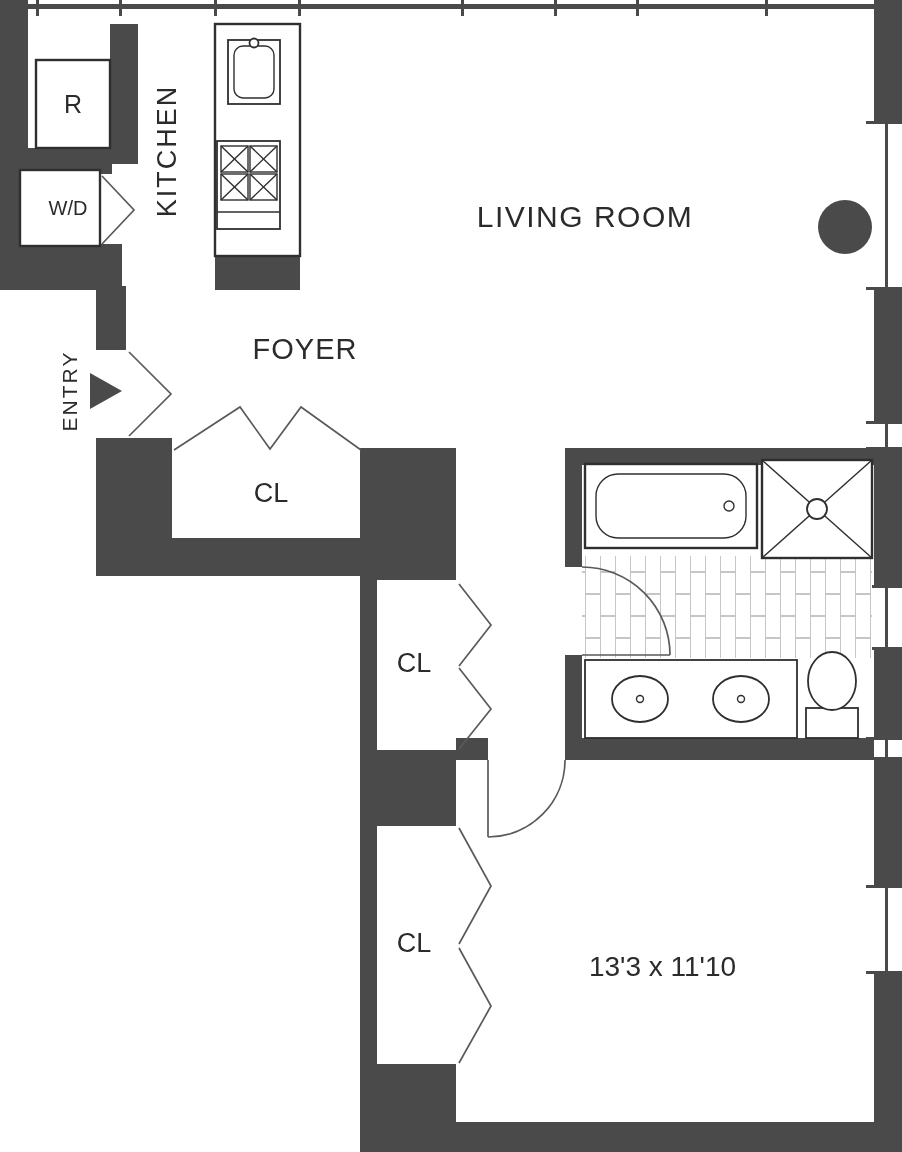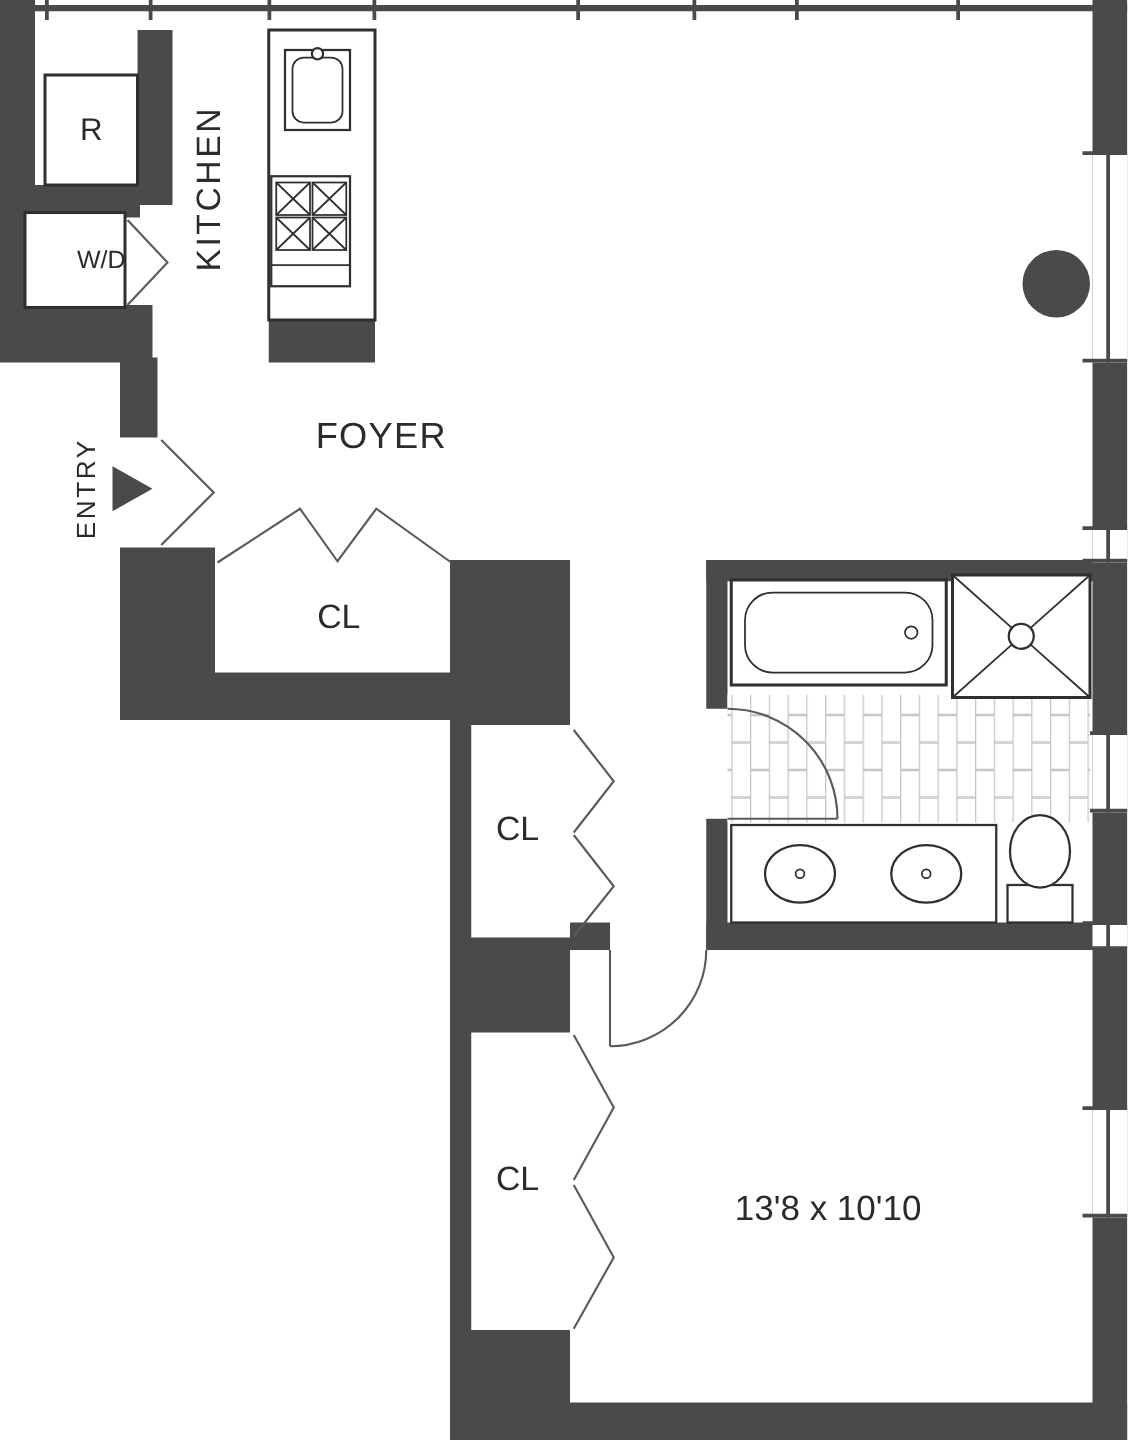--- a/index.html
+++ b/index.html
@@ -194,30 +194,31 @@
     </g>
 
     <g>
       <path class="doorline" d="M 565 760 A 77 77 0 0 1 488 837"></path>
       <line class="doorline" x1="488" y1="760" x2="488" y2="837"></line>
     </g>
   </svg>
 
   <div class="lbl vert" style="left:97px;top:134px;width:140px;height:34px;line-height:34px;font-size:27px;letter-spacing:2px;">KITCHEN</div>
 
+  <div class="lbl" style="left:420px;top:200px;width:330px;font-size:30px;letter-spacing:1.5px;">LIVING ROOM</div>
 
   <div class="lbl vert" style="left:20px;top:378px;width:100px;height:26px;line-height:26px;font-size:21px;letter-spacing:2px;">ENTRY</div>
 
   <div class="lbl" style="left:245px;top:333px;width:120px;font-size:29px;letter-spacing:1px;">FOYER</div>
 
   <div class="lbl" style="left:240px;top:478px;width:62px;font-size:27px;">CL</div>
 
   <div class="lbl" style="left:383px;top:648px;width:62px;font-size:27px;">CL</div>
 
   <div class="lbl" style="left:383px;top:928px;width:62px;font-size:27px;">CL</div>
 
-  <div class="lbl" style="left:495px;top:951px;width:335px;font-size:28px;">13'8 x 10'10</div>
+  <div class="lbl" style="left:495px;top:951px;width:335px;font-size:28px;">13'3 x 11'10</div>
 
   <div class="lbl box" style="left:36px;top:60px;width:74px;height:88px;font-size:25px;">R</div>
 
-  <div class="lbl box" style="left:20px;top:170px;width:96px;height:76px;font-size:20px;margin-left:13px;">W/D</div>
+  <div class="lbl box" style="left:20px;top:170px;width:96px;height:76px;font-size:20px;">W/D</div>
 
 </div>
 
 </body></html>

